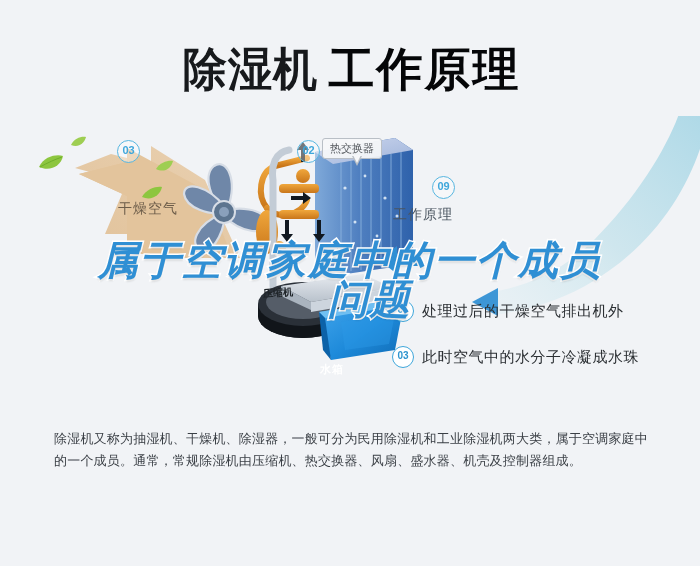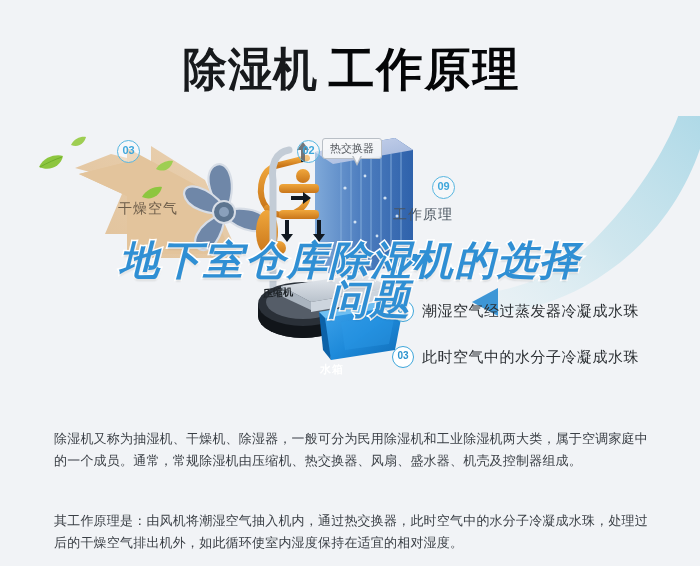--- a/index.html
+++ b/index.html
@@ -279,32 +279,31 @@
 
     <div class="lbl" id="lbl-dry">干燥空气</div>
     <div class="lbl" id="lbl-humid">工作原理</div>
     <div class="lbl" id="lbl-comp">压缩机</div>
     <div class="lbl" id="lbl-tank">水箱</div>
   </div>
 
   <div class="legend">
     <div class="legend-row">
       <div class="legend-badge">02</div>
-      <div class="legend-text">潮湿空气经过蒸发器冷凝成水珠</div>
+      <div class="legend-text">处理过后的干燥空气排出机外</div>
     </div>
     <div class="legend-row">
       <div class="legend-badge">03</div>
       <div class="legend-text">此时空气中的水分子冷凝成水珠</div>
     </div>
   </div>
 
   <div class="watermark">
-    <span class="wm-line">地下室仓库除湿机的选择</span>
+    <span class="wm-line">属于空调家庭中的一个成员</span>
     <span class="wm-line l2">问题</span>
   </div>
 
   <div class="copy">
     <p>除湿机又称为抽湿机、干燥机、除湿器，一般可分为民用除湿机和工业除湿机两大类，属于空调家庭中的一个成员。通常，常规除湿机由压缩机、热交换器、风扇、盛水器、机壳及控制器组成。</p>
     <div class="gap"></div>
-    <p>其工作原理是：由风机将潮湿空气抽入机内，通过热交换器，此时空气中的水分子冷凝成水珠，处理过后的干燥空气排出机外，如此循环使室内湿度保持在适宜的相对湿度。</p>
   </div>
 
 </div>
 
 </body></html>

